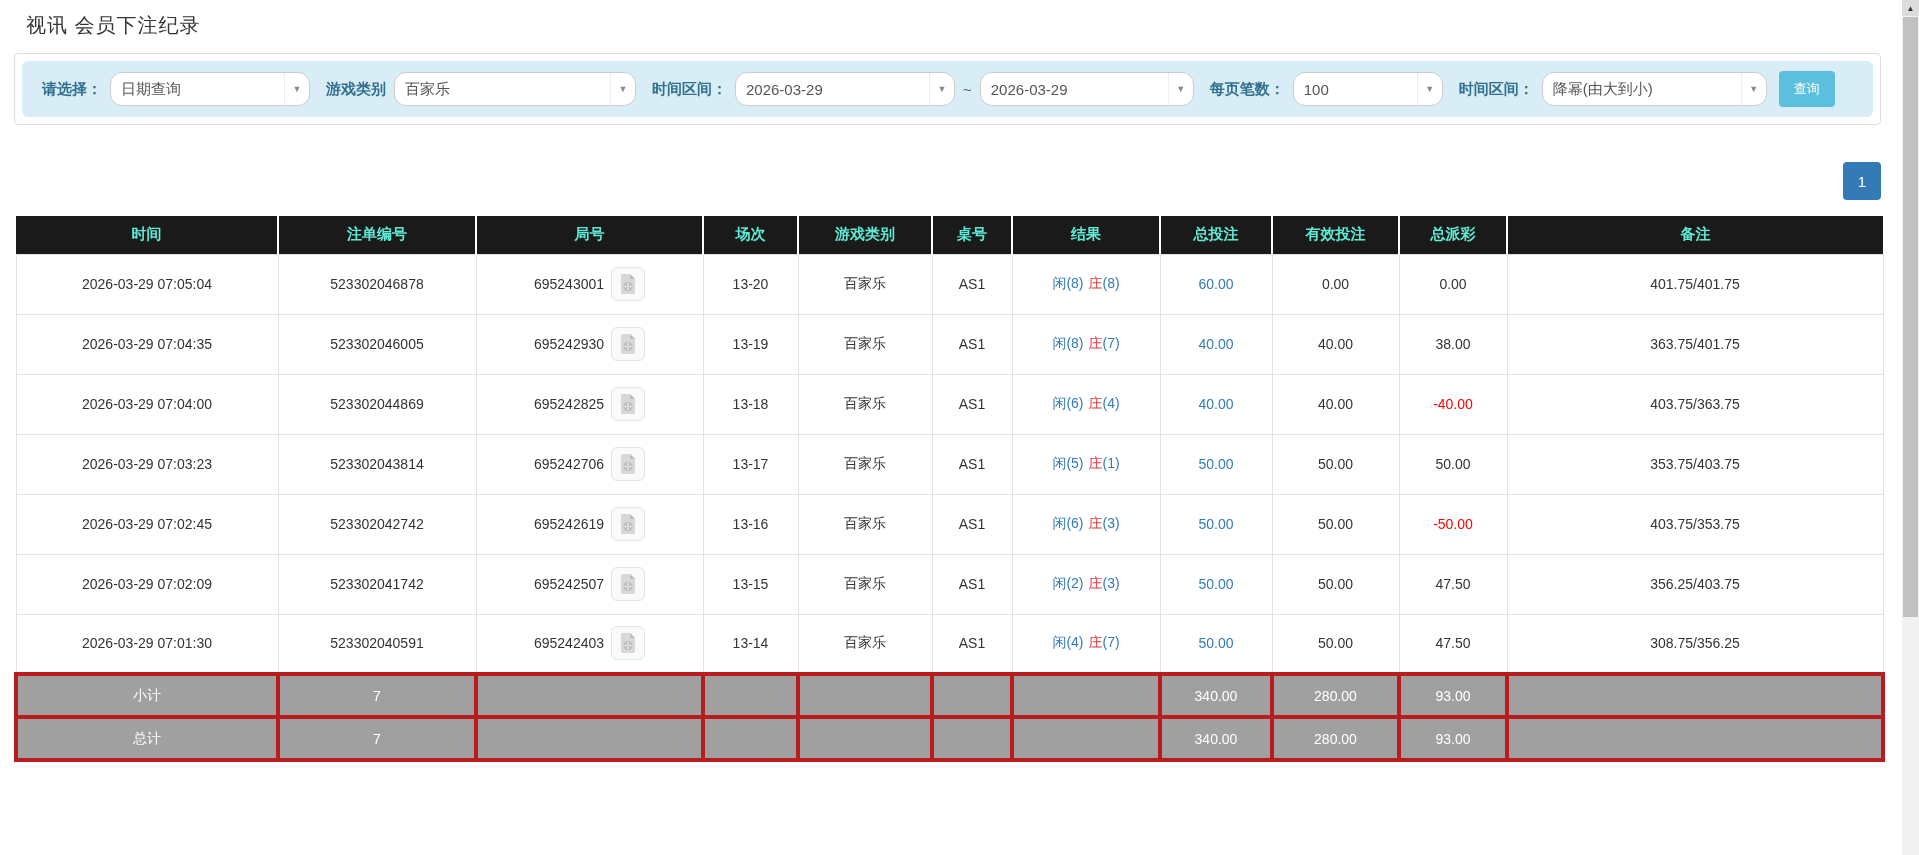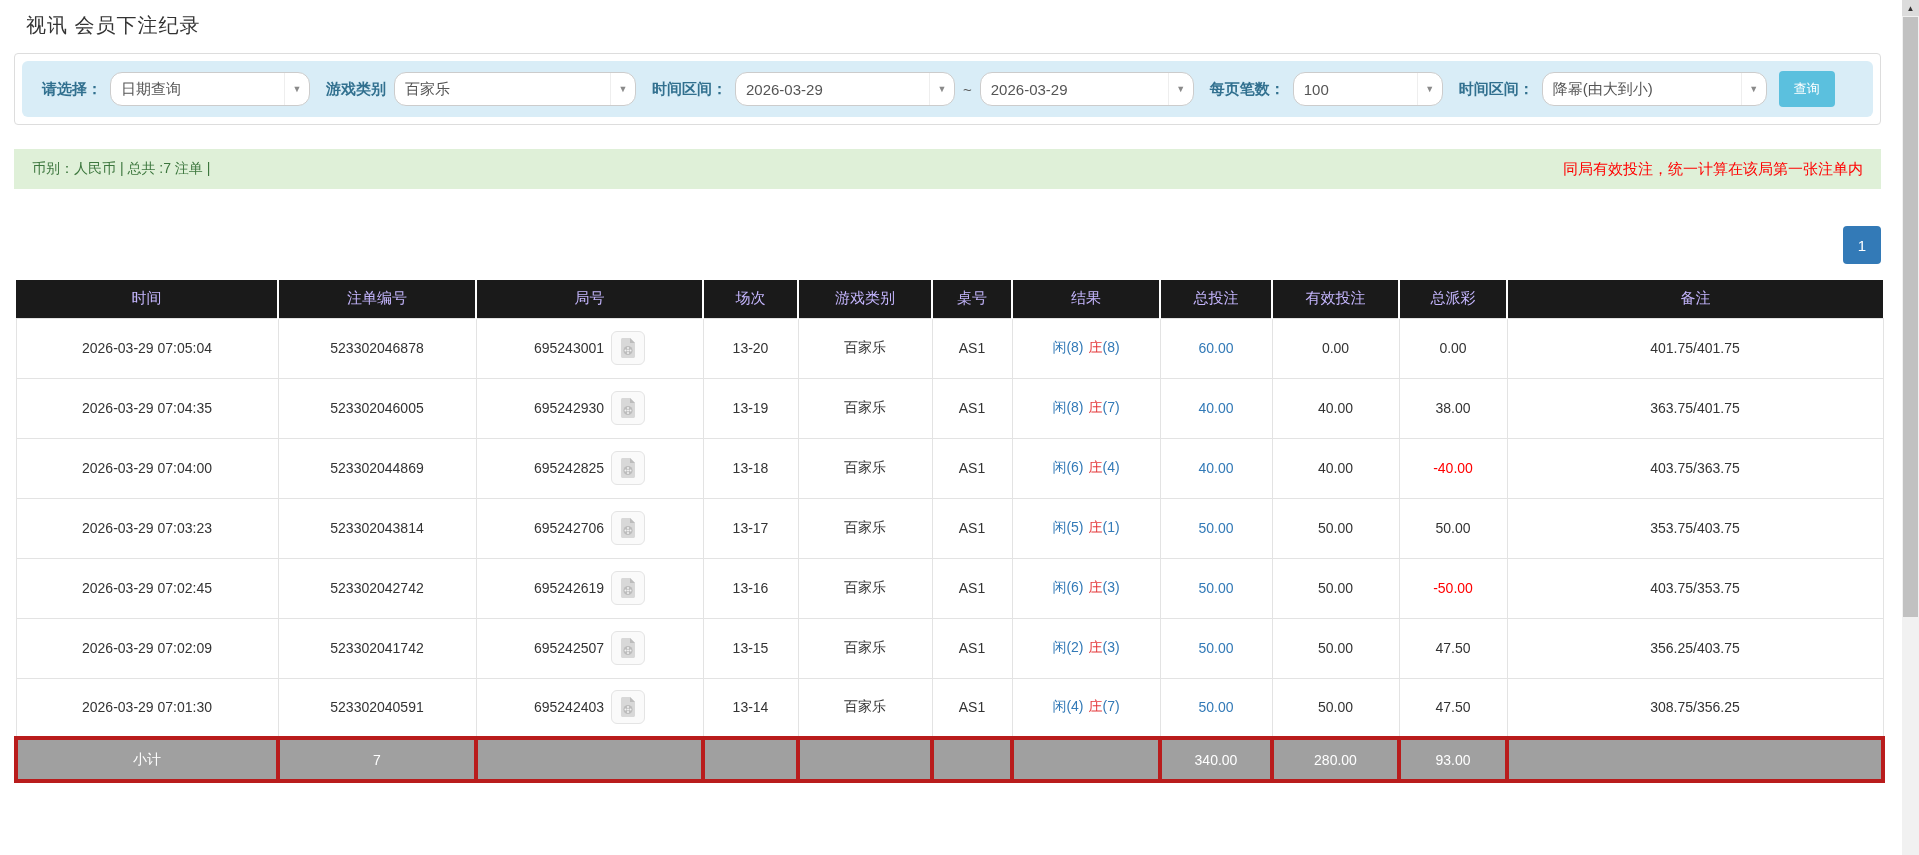--- a/index.html
+++ b/index.html
@@ -47,21 +47,21 @@
   .sum-right { color:#f00; font-size:15px; }
   
   .pagination { margin-top:37px; display:flex; justify-content:flex-end; }
   .page-btn {
     width:38px; height:38px; background:#337ab7; color:#fff; border:none; border-radius:4px;
     font-size:15px; cursor:pointer; font-family:inherit;
   }
   
   table.records { margin-top:16px; width:100%; border-collapse:collapse; table-layout:fixed; }
   thead th {
-    background:#1a1a1a; color:#c4b5fd; font-size:15px; font-weight:normal; height:38px;
+    background:#1a1a1a; color:#5eead4; font-size:15px; font-weight:bold; height:38px;
     border-right:2px solid #fff; padding:0;
   }
   thead th:last-child { border-right:none; }
   tbody td {
     height:60px; border:1px solid #e3e3e3; text-align:center; font-size:14px;
     color:#333; background:#fff; padding:0 4px;
   }
   td .blue, .blue { color:#337ab7; }
   .red { color:#e4393c; }
   .neg { color:#f00; }
@@ -128,24 +128,20 @@
       <span class="flabel gap">时间区间：</span>
       <div class="select w-sort">
         <span class="sel-val">降幂(由大到小)</span>
         <span class="caret-box">▼</span>
       </div>
 
       <button class="btn-query">查询</button>
     </div>
   </div>
 
-  <div class="summary-bar">
-    <span class="sum-left">币别：人民币 | 总共 :7 注单 |</span>
-    <span class="sum-right">同局有效投注，统一计算在该局第一张注单内</span>
-  </div>
 
   <div class="pagination">
     <button class="page-btn">1</button>
   </div>
 
   <table class="records">
     <colgroup>
       <col style="width:262px">
         <col style="width:198px">
         <col style="width:227px">
@@ -348,20 +344,33 @@
           <td></td>
           <td></td>
           <td></td>
           <td></td>
           <td></td>
           <td>340.00</td>
           <td>280.00</td>
           <td>93.00</td>
           <td></td>
         </tr>
+        <tr class="sumrow">
+          <td>总计</td>
+          <td>7</td>
+          <td></td>
+          <td></td>
+          <td></td>
+          <td></td>
+          <td></td>
+          <td>340.00</td>
+          <td>280.00</td>
+          <td>93.00</td>
+          <td></td>
+        </tr>
       </tbody>
   </table>
 
 </div>
 
 <div class="scrollbar">
   <div class="sb-arrow">▲</div>
   <div class="sb-thumb"></div>
 </div>
 

